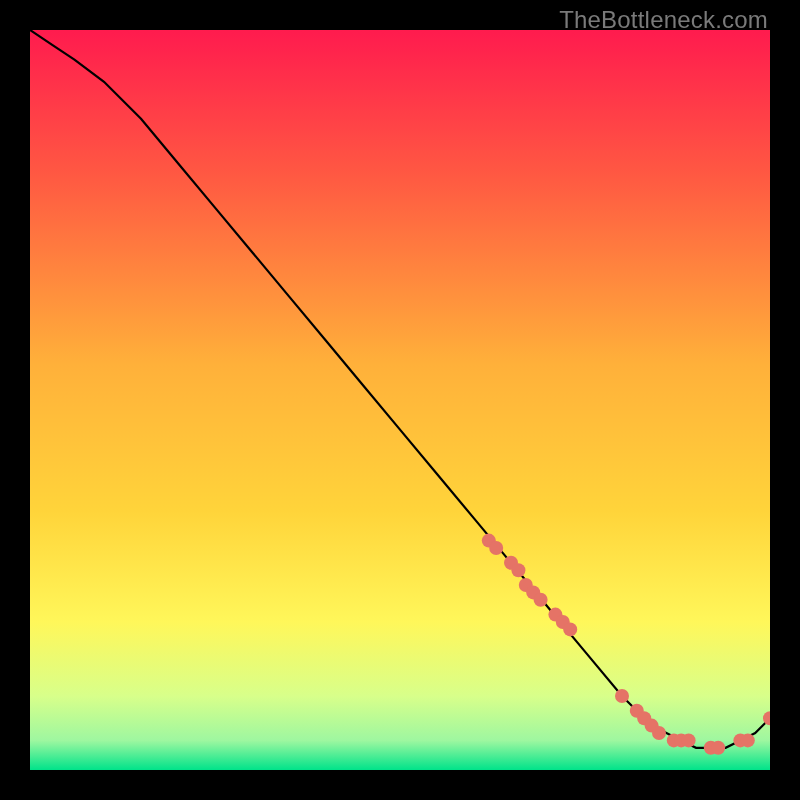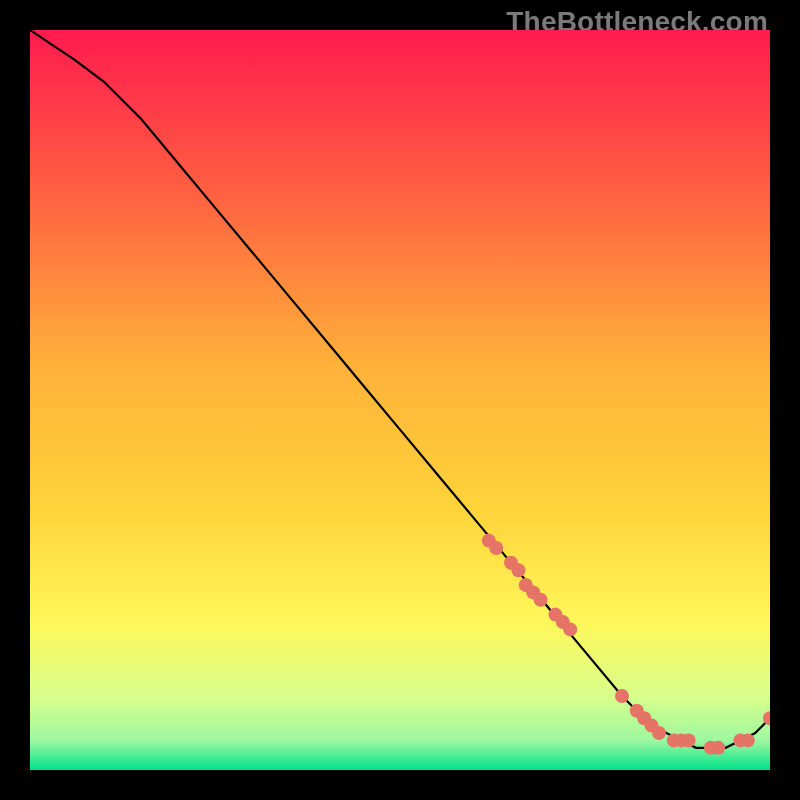--- a/index.html
+++ b/index.html
@@ -22,22 +22,22 @@
     left: 30px;
     top: 30px;
     width: 740px;
     height: 740px;
   }
   .watermark {
     position: absolute;
     top: 6px;
     right: 32px;
     color: #7a7a7a;
-    font-size: 28px;
-    font-weight: 700;
+    font-size: 24px;
+    font-weight: 400;
     letter-spacing: 0.2px;
     text-align: center;
   }
 </style>
 </head>
 <body>
 
 <div class="frame">
   <div class="watermark">TheBottleneck.com</div>
 

